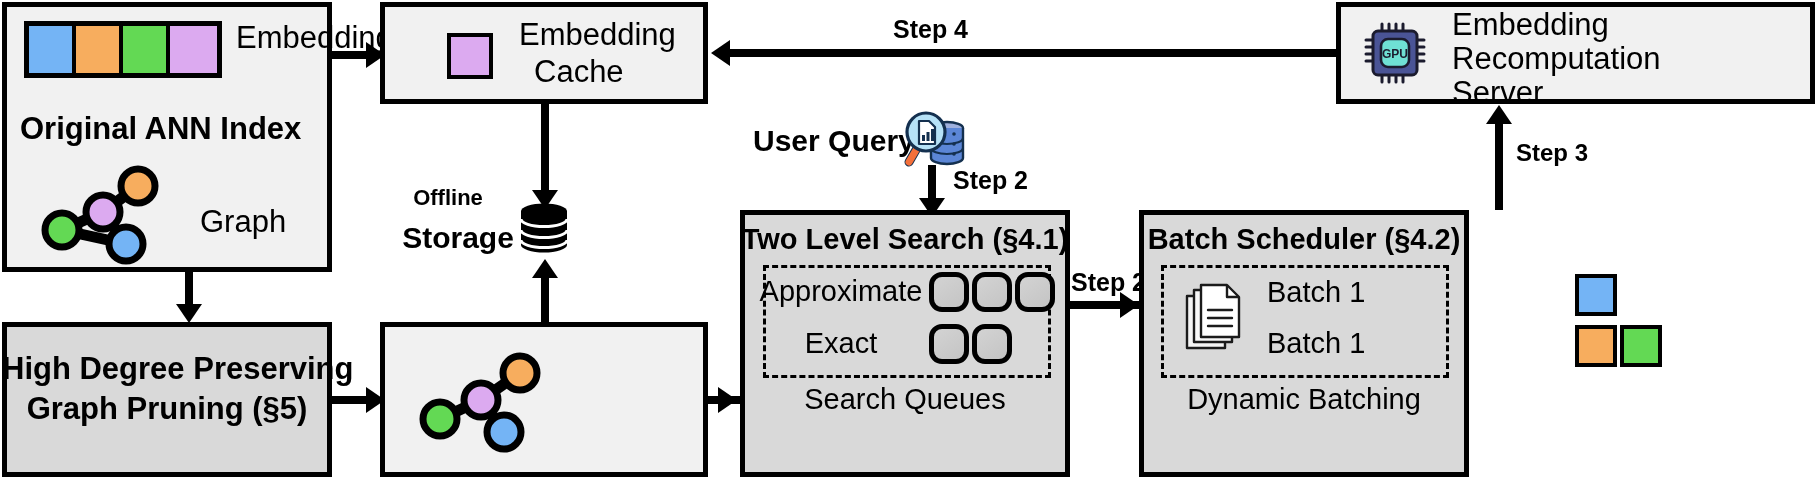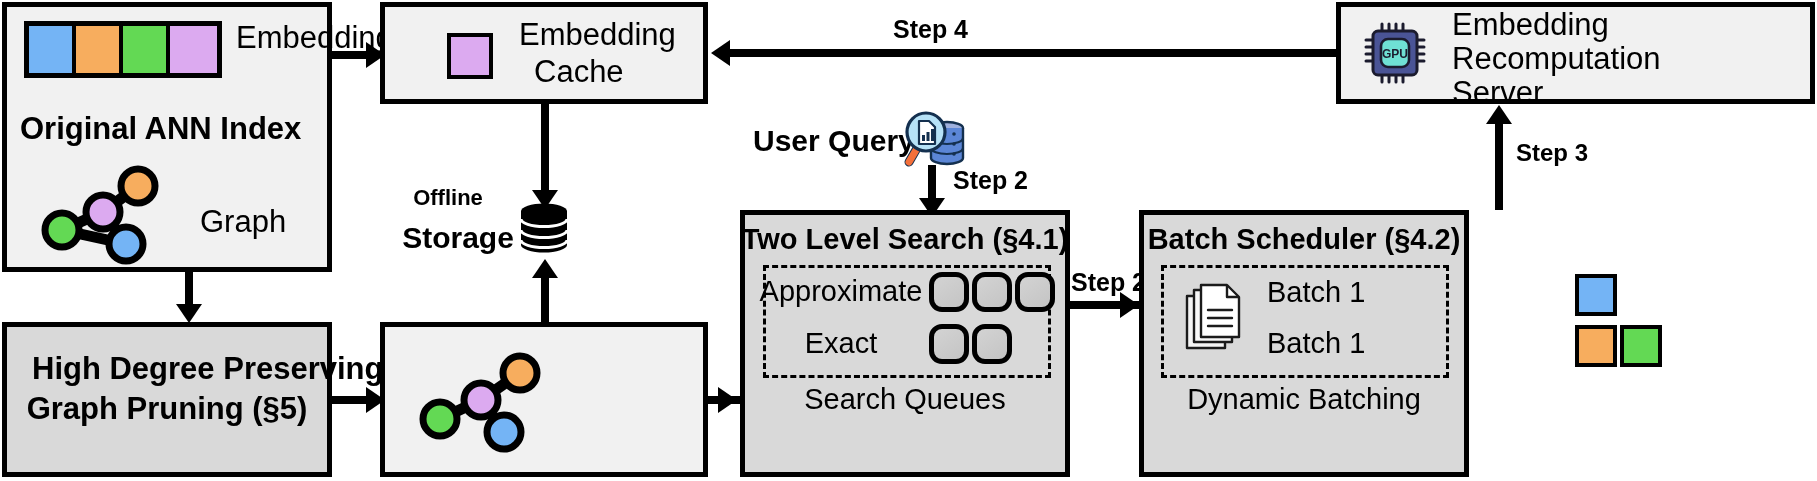--- a/index.html
+++ b/index.html
@@ -75,21 +75,21 @@
       <circle cx="92" cy="76" r="17" fill="#74b4f5" stroke="#000" stroke-width="7"></circle>
     </svg>
   </div>
 
   <div class="lbl" style="left:200px;top:205px;font-size:31px;text-align:right;">Graph</div>
 
   <div class="ln" style="left:185px;top:272px;width:8px;height:34px;"></div>
   <div class="ah ah-d" style="left:176px;top:304px;"></div>
 
   <div class="box box-grey" style="left:2px;top:322px;width:330px;height:155px;"></div>
-  <div class="lbl b ctr" style="left:2px;top:352px;width:330px;font-size:31px;margin-left:30px;">High Degree Preserving</div>
+  <div class="lbl b ctr" style="left:2px;top:352px;width:330px;font-size:31px;">High Degree Preserving</div>
   <div class="lbl b ctr" style="left:2px;top:392px;width:330px;font-size:31px;">Graph Pruning (§5)</div>
 
   <div class="ln" style="left:332px;top:396px;width:38px;height:8px;"></div>
   <div class="ah ah-r" style="left:366px;top:387px;"></div>
 
   <div class="ln" style="left:332px;top:51px;width:38px;height:8px;"></div>
   <div class="ah ah-r" style="left:366px;top:42px;"></div>
 
   <div class="box box-light" style="left:380px;top:2px;width:328px;height:102px;"></div>
   <div class="sq c-purple" style="position:absolute;left:447px;top:33px;width:46px;height:46px;"></div>

